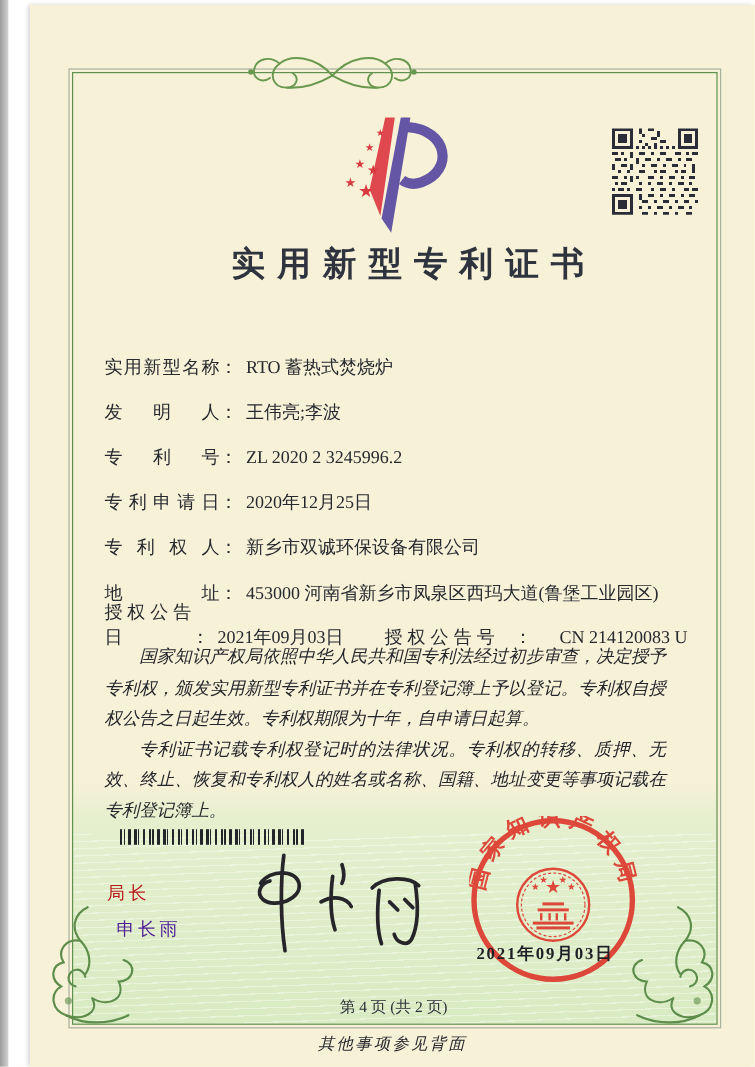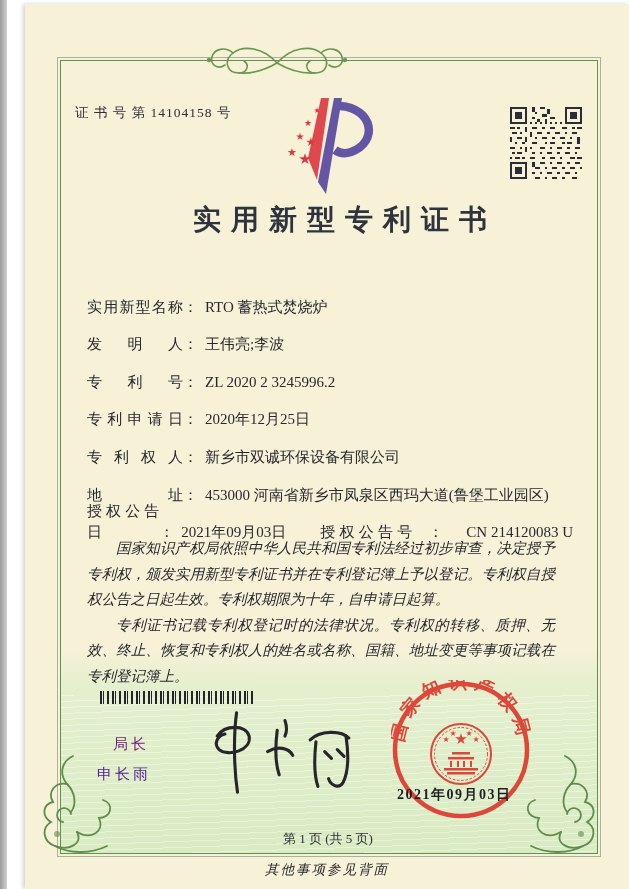--- a/index.html
+++ b/index.html
@@ -35,22 +35,22 @@
   .flabel{display:inline-block;width:96px;text-align:justify;text-align-last:justify;}
   .fcolon{margin:0 2px 0 0;}
   .fvalue{margin-left:5px;white-space:nowrap;}
   .fgroup2{margin-left:34px;display:flex;gap:16px;}
   .fgroup2 .flabel{width:92px;}
   .paras{position:absolute;left:62px;top:532px;width:468px;
     font-size:14.5px;line-height:25.5px;text-align:justify;color:#24262b;font-style:italic;}
   .paras p{margin:0;text-indent:2em;}
   .barcode{position:absolute;left:75px;top:687px;width:155px;height:13px;
     background:repeating-linear-gradient(90deg,#23252b 0 2px,transparent 2px 3px,#23252b 3px 4px,transparent 4px 7px,#23252b 7px 9px,transparent 9px 12px);}
-  .signer-title{position:absolute;left:88px;top:731px;font-size:15px;letter-spacing:3px;
-    font-family:"Liberation Sans","DejaVu Sans",sans-serif;color:#701a75;}
+  .signer-title{position:absolute;left:64px;top:731px;font-size:15px;letter-spacing:3px;
+    font-family:"Liberation Sans","DejaVu Sans",sans-serif;color:#b91c1c;}
   .signer-name{position:absolute;left:72px;top:761px;font-size:15px;letter-spacing:3px;
     font-family:Liberation Sans, sans-serif;color:#4c1d95;}
   .signature{position:absolute;left:175px;top:703px;width:168px;height:92px;}
   .seal{position:absolute;left:366px;top:676px;width:140px;height:140px;opacity:.92;}
   .seal-date{position:absolute;left:372px;top:782px;font-size:14px;letter-spacing:1.5px;
     color:#1d1f24;font-weight:600;}
   .page-info{position:absolute;left:32px;top:826px;width:542px;text-align:center;
     font-size:13px;color:#2c2f36;}
   .back-note{position:absolute;left:0;top:857px;width:604px;text-align:center;
     font-size:13.5px;font-style:italic;color:#26282d;letter-spacing:2px;}
@@ -101,21 +101,20 @@
       <path d="M44 78 C58 86 72 78 66 64 C78 64 82 50 70 46"></path>
       <path d="M34 30 C42 38 44 50 38 58"></path>
       <path d="M22 92 C36 100 58 100 74 92"></path>
       <path d="M30 68 a7 7 0 1 1 8 -8"></path>
     </g>
     <circle cx="60" cy="80" r="3" fill="#5e8c4b" opacity=".6"></circle>
   </svg>
 
   <div class="content">
 
-    <div class="cert-no">证 书 号 第 14104158 号</div>
 
     <svg class="logo" viewBox="0 0 100 100">
       <path d="M63 10 C96 12 102 46 74 56 C68 58 62 57 58 54" stroke="#6456a5" stroke-width="8.5" fill="none"></path>
       <polygon points="57,2 65,2 49,98 41,86" fill="#6456a5"></polygon>
       <polygon points="44,2 52,2 40,84 31,62" fill="#e0484f"></polygon>
       <g fill="#d93a40" font-family="'DejaVu Sans',sans-serif" text-anchor="middle">
         <text x="40" y="17" font-size="8">★</text>
         <text x="31" y="30" font-size="9">★</text>
         <text x="23" y="44" font-size="10">★</text>
         <text x="34" y="50" font-size="12">★</text>
@@ -239,17 +238,17 @@
           <rect x="72" y="81" width="2" height="6"></rect>
           <rect x="79" y="81" width="2" height="6"></rect>
           <rect x="53" y="88" width="34" height="2.5"></rect>
           <rect x="56" y="92" width="28" height="2.5"></rect>
         </g>
       </g>
     </svg>
 
     <div class="seal-date">2021年09月03日</div>
 
-    <div class="page-info">第 1 页 (共 5 页)</div>
+    <div class="page-info">第 4 页 (共 2 页)</div>
     <div class="back-note">其他事项参见背面</div>
 
   </div>
 </div>
 
 </body></html>

